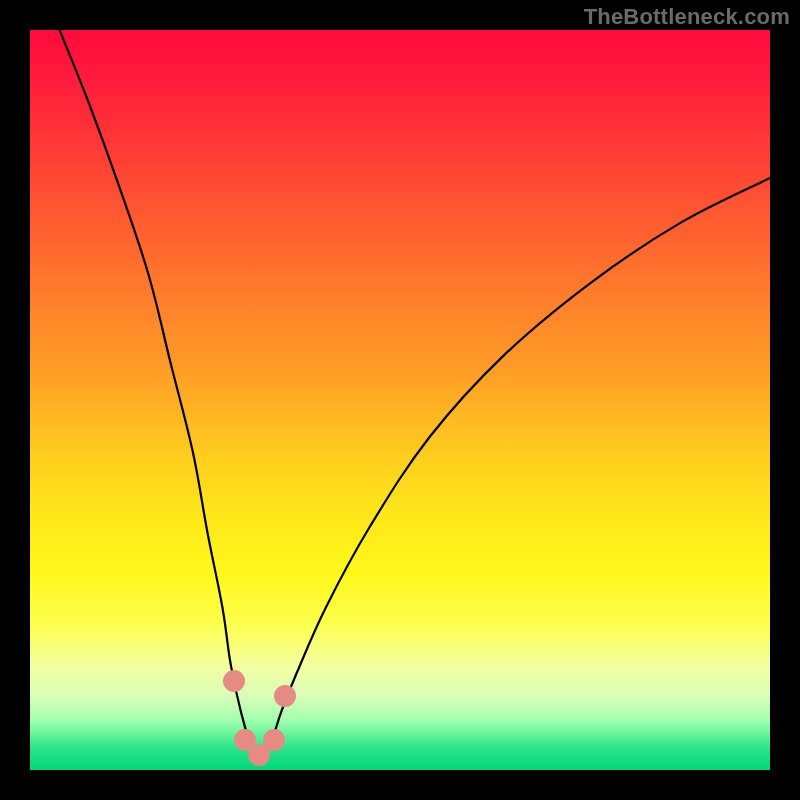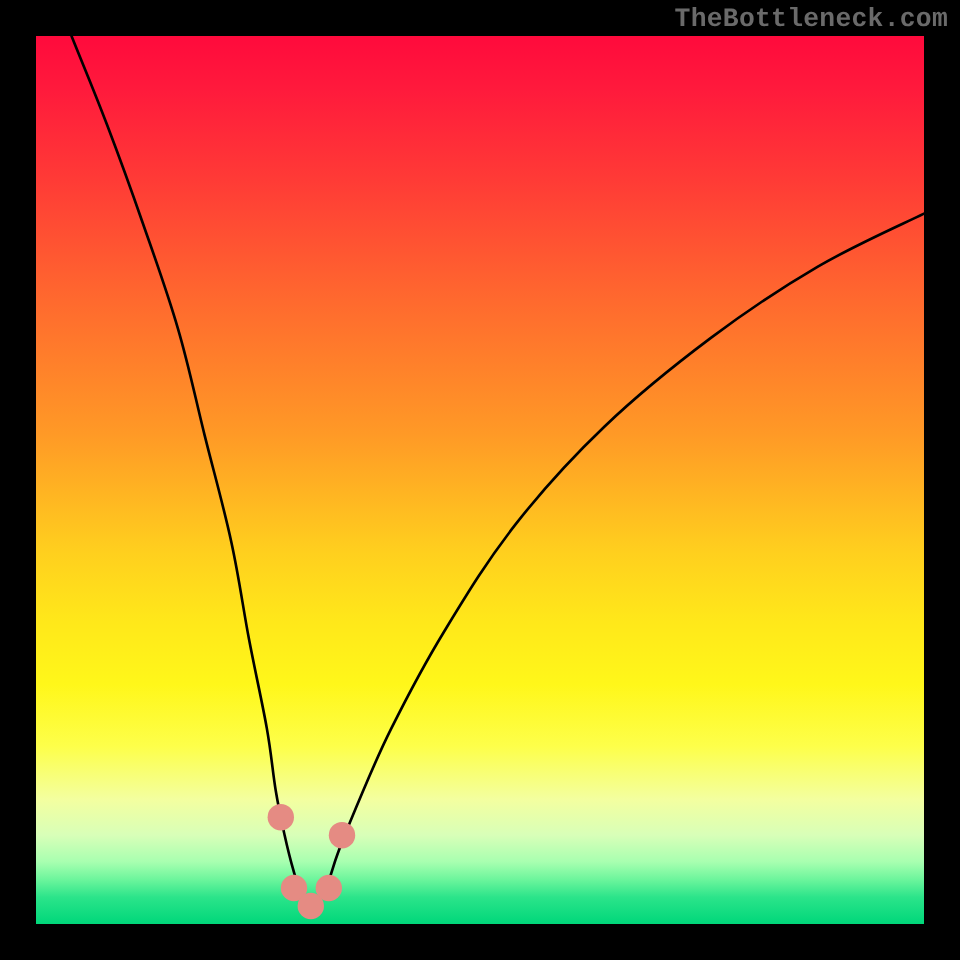--- a/index.html
+++ b/index.html
@@ -48,21 +48,21 @@
       #00d77a 100%
     );
   }
   .watermark {
     position: absolute;
     top: 4px;
     right: 10px;
     font-size: 22px;
     font-weight: 600;
     color: #6a6a6a;
-    font-family: Liberation Mono, monospace;
+    font-family: Liberation Sans, sans-serif;
     letter-spacing: 0.2px;
   }
   svg.curve {
     position: absolute;
     inset: 0;
   }
   .marker {
     position: absolute;
     width: 22px;
     height: 22px;

